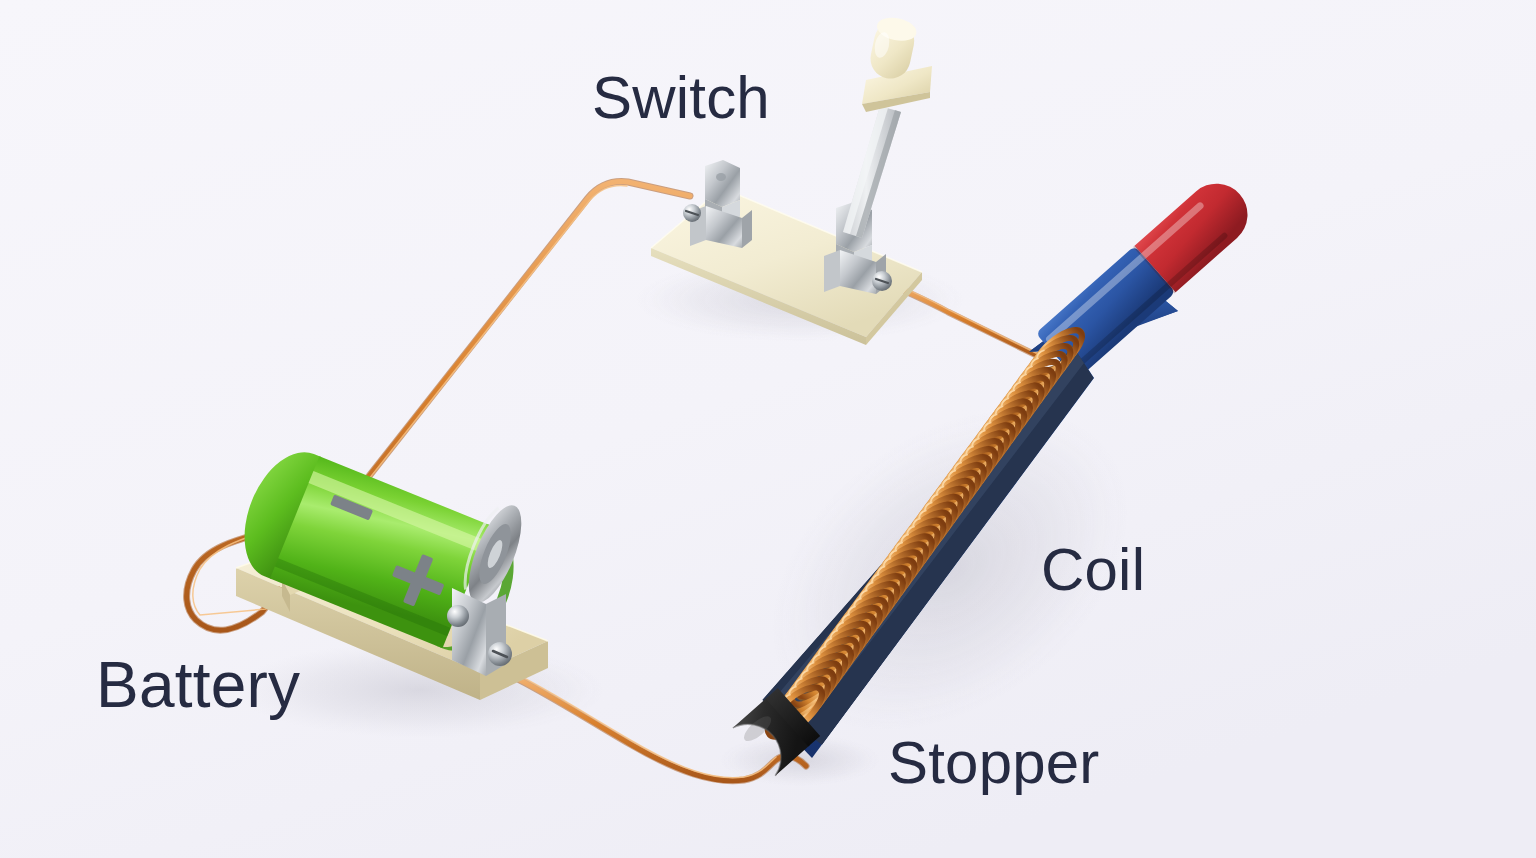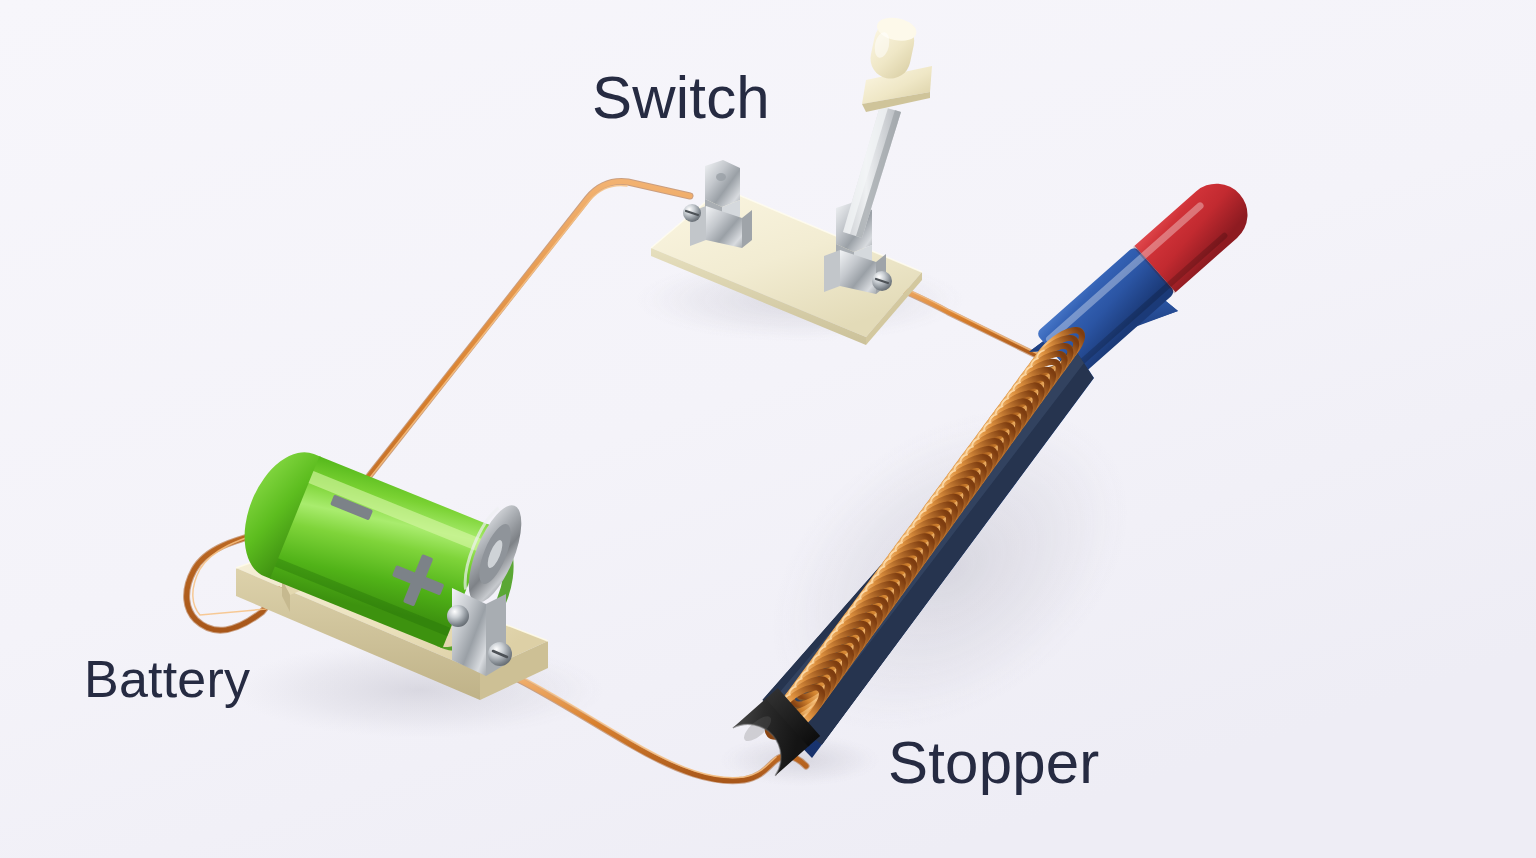--- a/index.html
+++ b/index.html
@@ -19,21 +19,21 @@
     font-weight:400;
     white-space:nowrap;
     letter-spacing:.2px;
     line-height:1;
     user-select:none;
   }
   #lbl-switch{left:592px;top:68px;font-size:60px;}
   #lbl-magnet{left:1228px;top:296px;font-size:60px;}
   #lbl-coil{left:1041px;top:540px;font-size:60px;}
   #lbl-stopper{left:888px;top:733px;font-size:60px;}
-  #lbl-battery{left:84px;top:653px;font-size:52px;}
+  #lbl-battery{left:96px;top:653px;font-size:64px;}
 </style>
 </head>
 <body>
 
 <div id="stage">
 
   <svg id="scene" viewBox="0 0 1536 858" width="1536" height="858" xmlns="http://www.w3.org/2000/svg">
     <defs>
 
       <linearGradient id="gBatt" x1="0" y1="0" x2="0.25" y2="1">
@@ -490,15 +490,16 @@
         <path d="M452 588 L 486 604 L 486 676 L 452 660 Z" fill="url(#gMetal)"></path>
         <path d="M486 604 L 506 594 L 506 664 L 486 676 Z" fill="#a8adb2"></path>
         <circle cx="458" cy="616" r="11" fill="url(#gScrew)"></circle>
         <circle cx="500" cy="654" r="12" fill="url(#gScrew)"></circle>
         <path d="M493 651 L 507 657" stroke="#4d5257" stroke-width="2.6" stroke-linecap="round"></path>
       </g>
     </g>
   </svg>
 
   <div class="lbl" id="lbl-switch">Switch</div>
+  <div class="lbl" id="lbl-coil">Coil</div>
   <div class="lbl" id="lbl-stopper">Stopper</div>
   <div class="lbl" id="lbl-battery">Battery</div>
 </div>
 
 </body></html>

